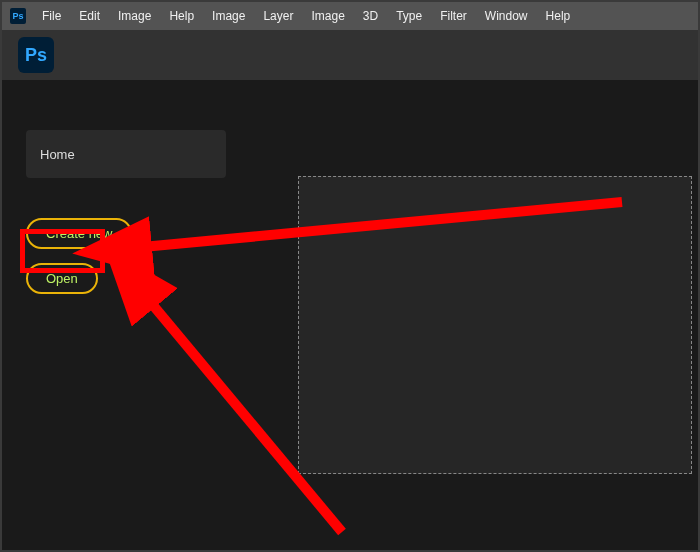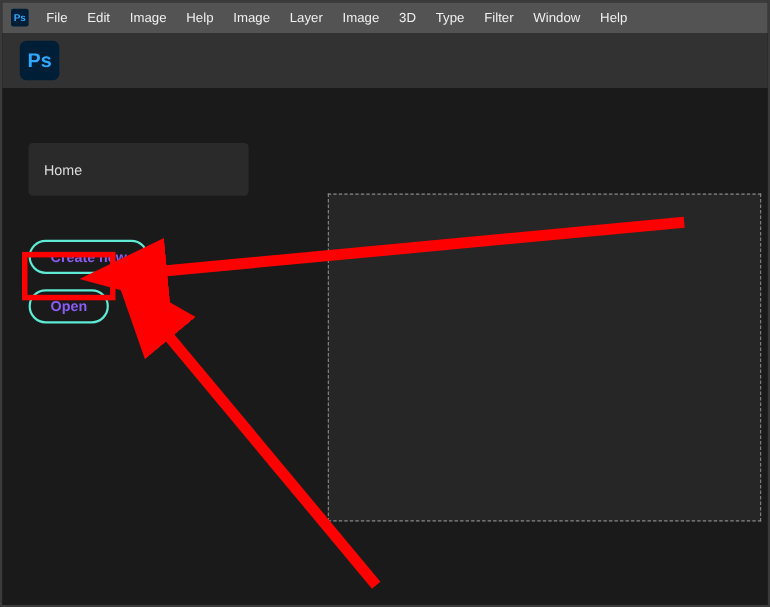--- a/index.html
+++ b/index.html
@@ -70,26 +70,26 @@
       border-radius: 4px;
       display: flex;
       align-items: center;
       padding: 0 14px;
       font-size: 13px;
       color: #ddd;
       margin-bottom: 40px;
     }
     .pill-button {
       display: inline-block;
-      border: 2px solid #5eead4;
+      border: 2px solid #eab308;
       border-radius: 20px;
       padding: 6px 18px;
       font-size: 13px;
-      font-weight: 700;
-      color: #8b5cf6;
+      font-weight: 400;
+      color: #bef264;
       cursor: pointer;
       background: transparent;
     }
     .btn-row { margin-bottom: 14px; }
     .highlight-box {
       position: absolute;
       border: 5px solid #ff0000;
       pointer-events: none;
     }
     .drop-zone {

